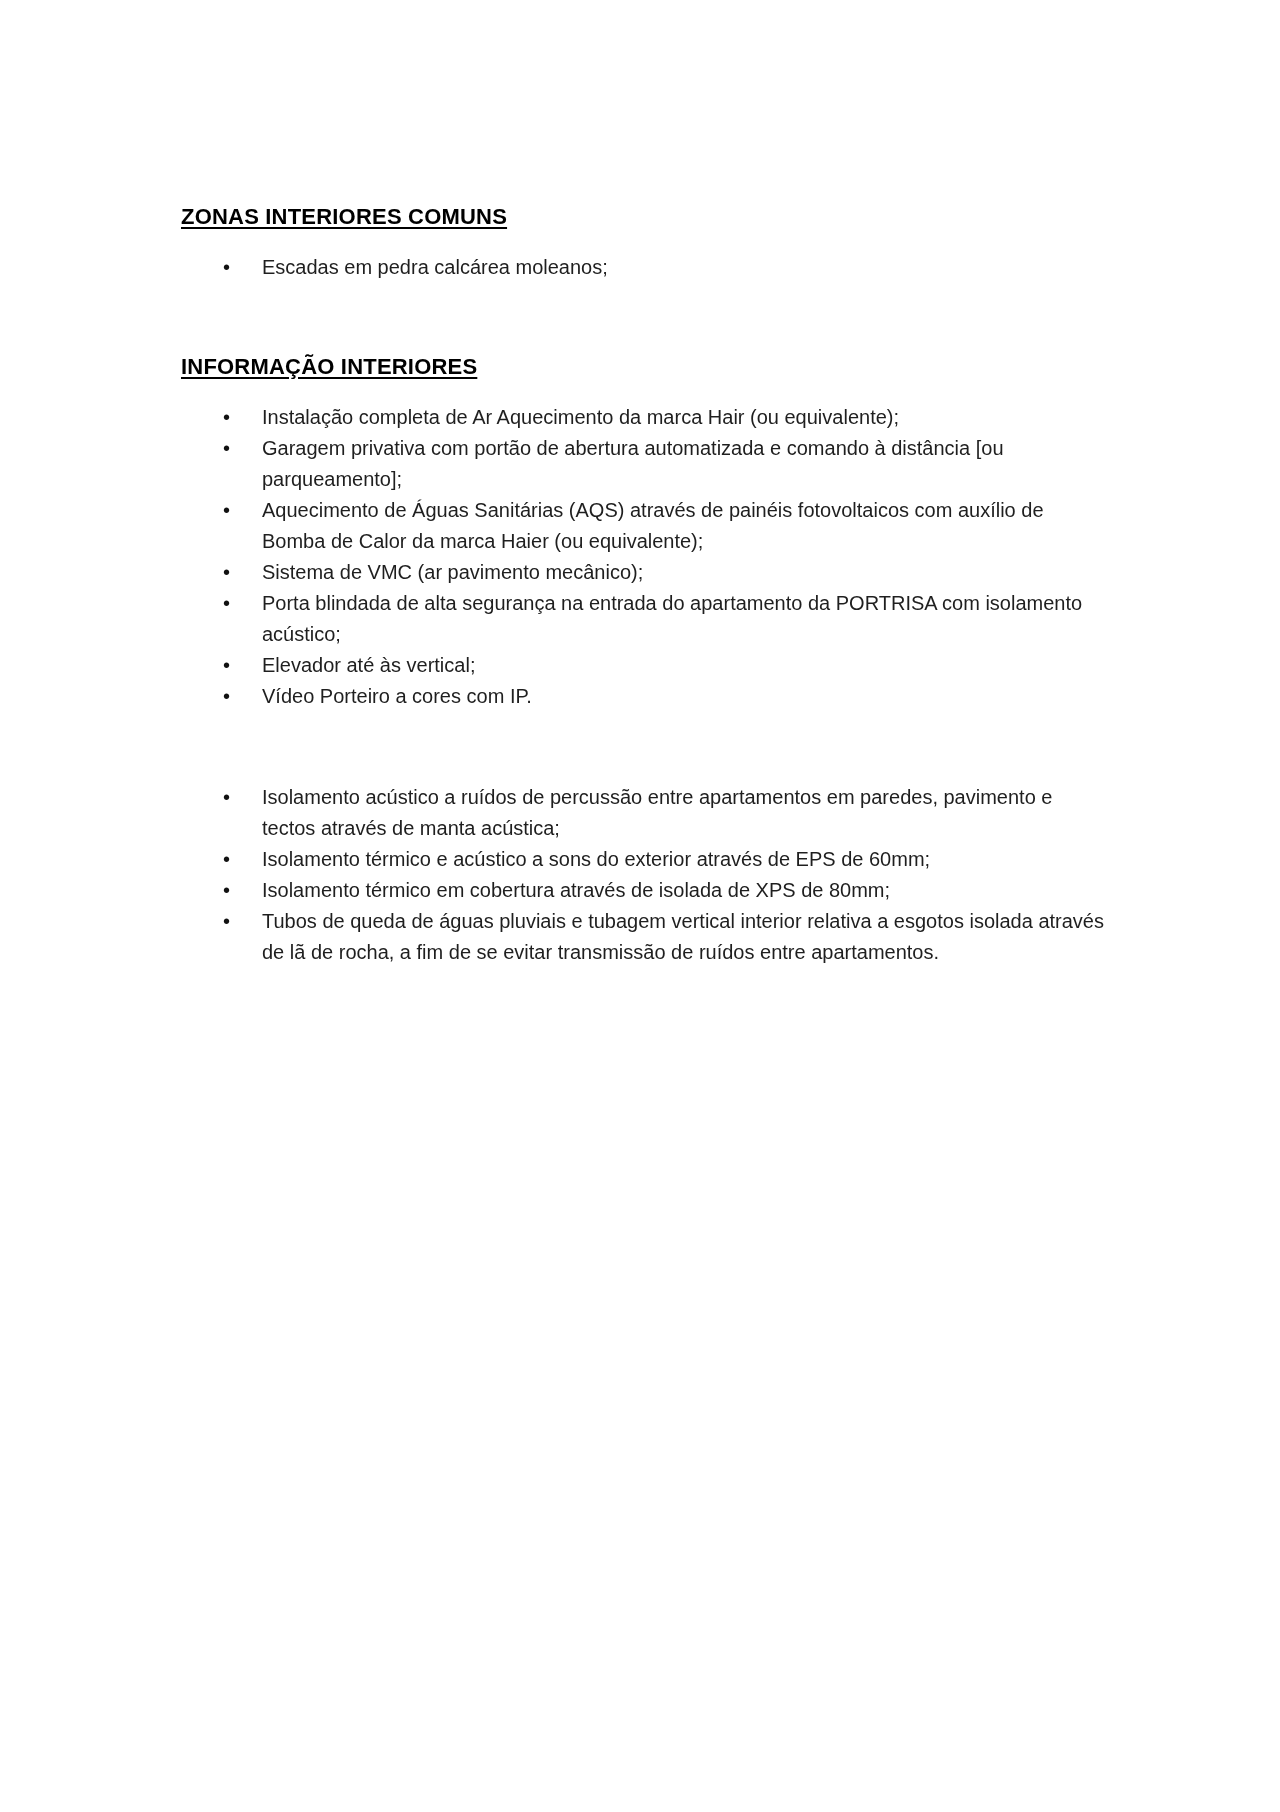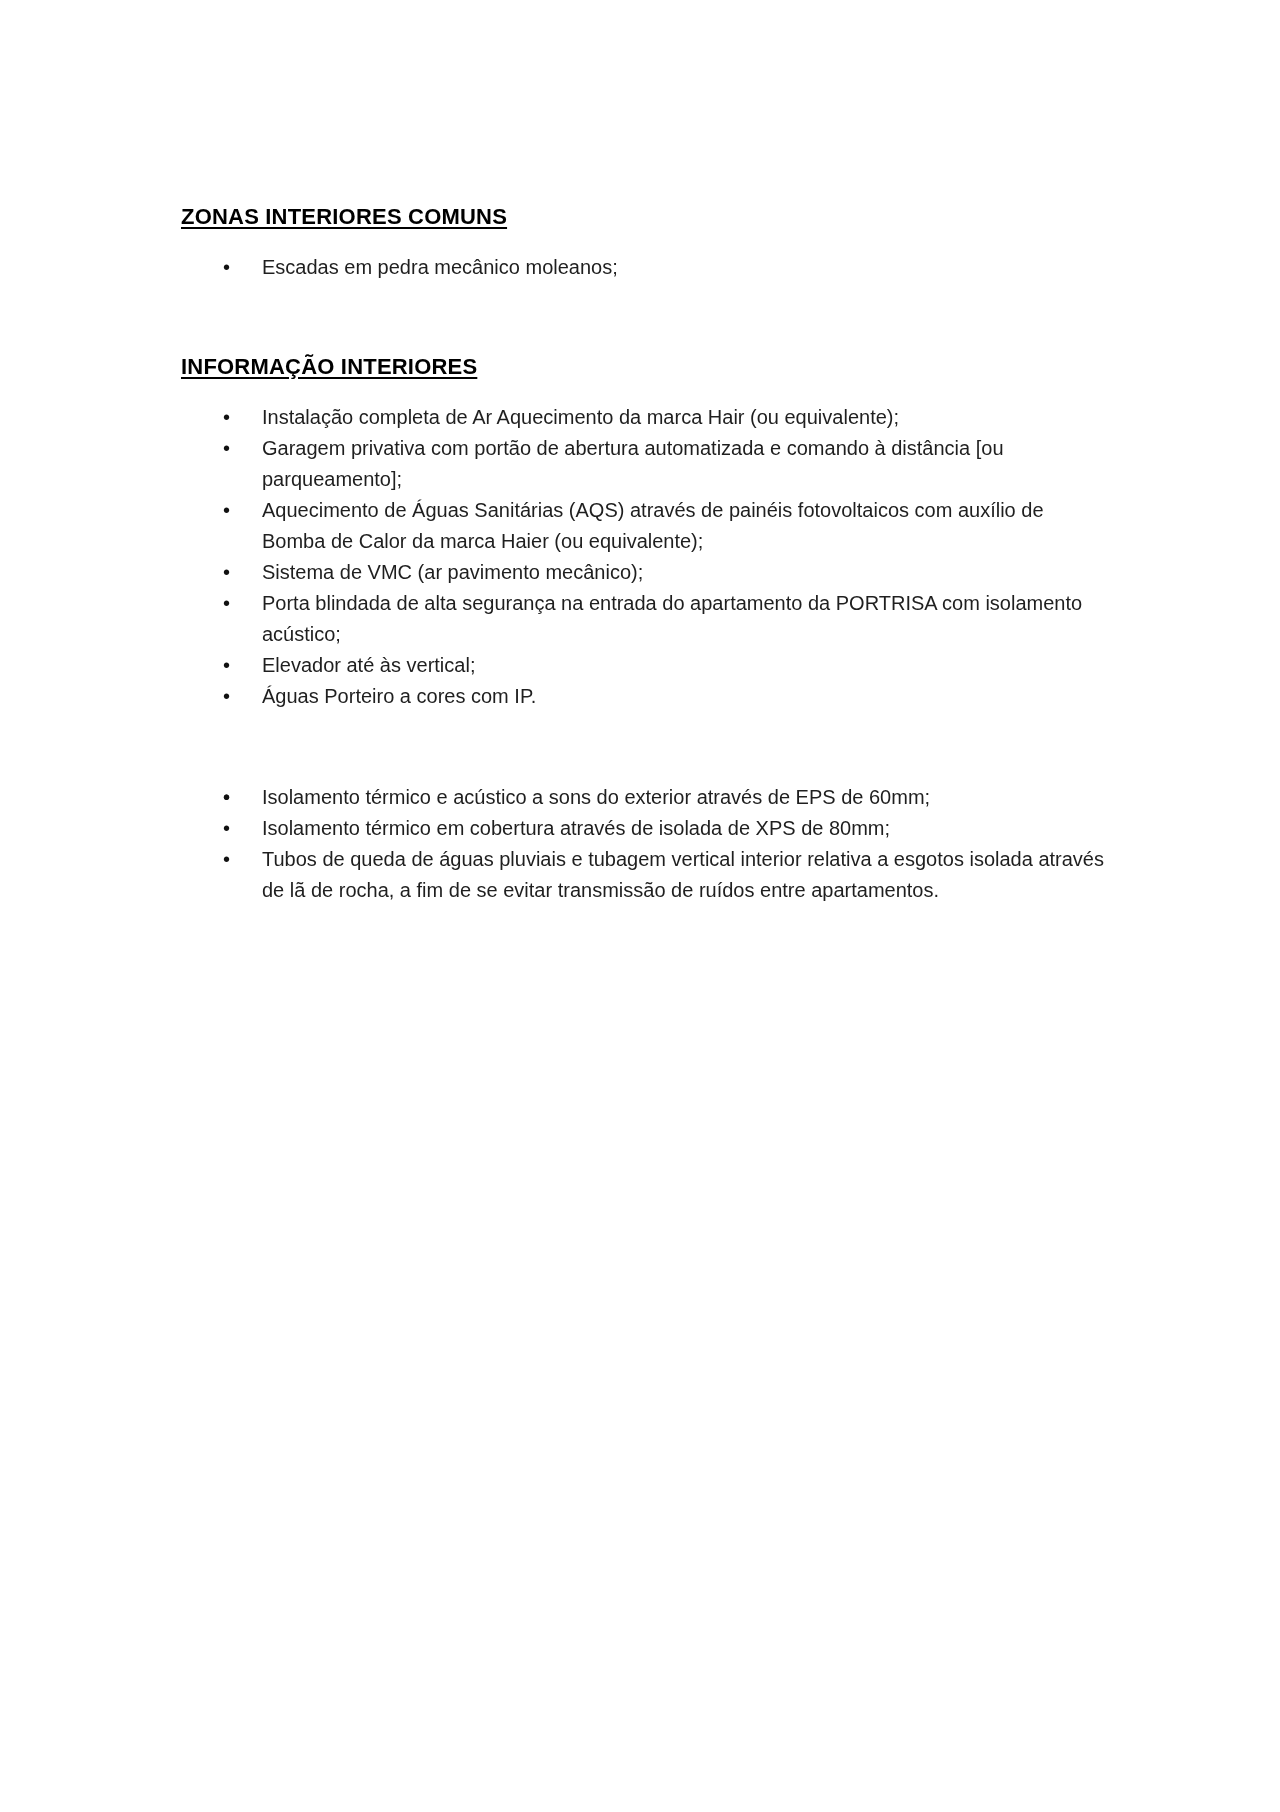--- a/index.html
+++ b/index.html
@@ -61,21 +61,21 @@
 <body>
 
 <div class="page">
   <div class="content">
 
     <section class="doc-section">
       <h2 class="heading">ZONAS INTERIORES COMUNS</h2>
       <ul class="bullets">
         <li class="bullet">
           <span class="marker">•</span>
-          <span>Escadas em pedra mecânico moleanos;</span>
+          <span>Escadas em pedra calcárea moleanos;</span>
         </li>
       </ul>
     </section>
 
     <section class="doc-section">
       <h2 class="heading">INFORMAÇÃO INTERIORES</h2>
       <ul class="bullets">
         <li class="bullet">
           <span class="marker">•</span>
           <span>Instalação completa de Ar Aquecimento da marca Hair (ou equivalente);</span>
@@ -95,29 +95,30 @@
         <li class="bullet">
           <span class="marker">•</span>
           <span>Porta blindada de alta segurança na entrada do apartamento da PORTRISA com isolamento acústico;</span>
         </li>
         <li class="bullet">
           <span class="marker">•</span>
           <span>Elevador até às vertical;</span>
         </li>
         <li class="bullet">
           <span class="marker">•</span>
-          <span>Águas Porteiro a cores com IP.</span>
+          <span>Vídeo Porteiro a cores com IP.</span>
         </li>
       </ul>
     </section>
 
     <section class="doc-section">
       <ul class="bullets">
         <li class="bullet">
           <span class="marker">•</span>
+          <span>Isolamento acústico a ruídos de percussão entre apartamentos em paredes, pavimento e tectos através de manta acústica;</span>
         </li>
         <li class="bullet">
           <span class="marker">•</span>
           <span>Isolamento térmico e acústico a sons do exterior através de EPS de 60mm;</span>
         </li>
         <li class="bullet">
           <span class="marker">•</span>
           <span>Isolamento térmico em cobertura através de isolada de XPS de 80mm;</span>
         </li>
         <li class="bullet">

